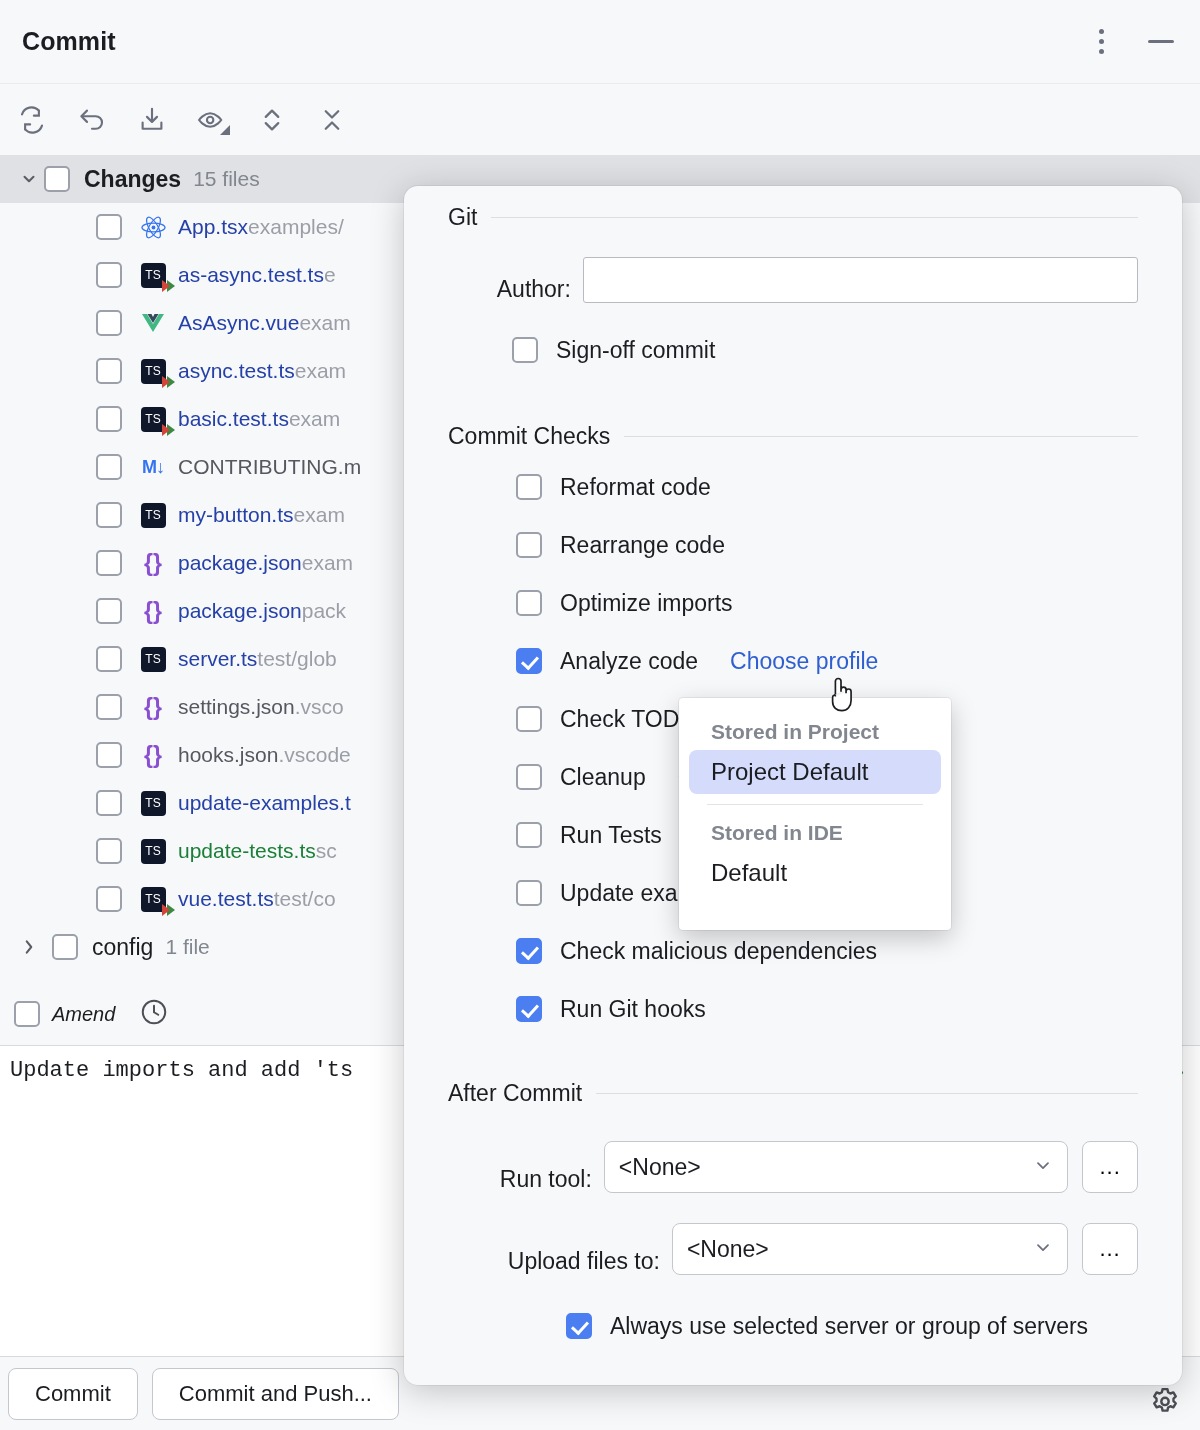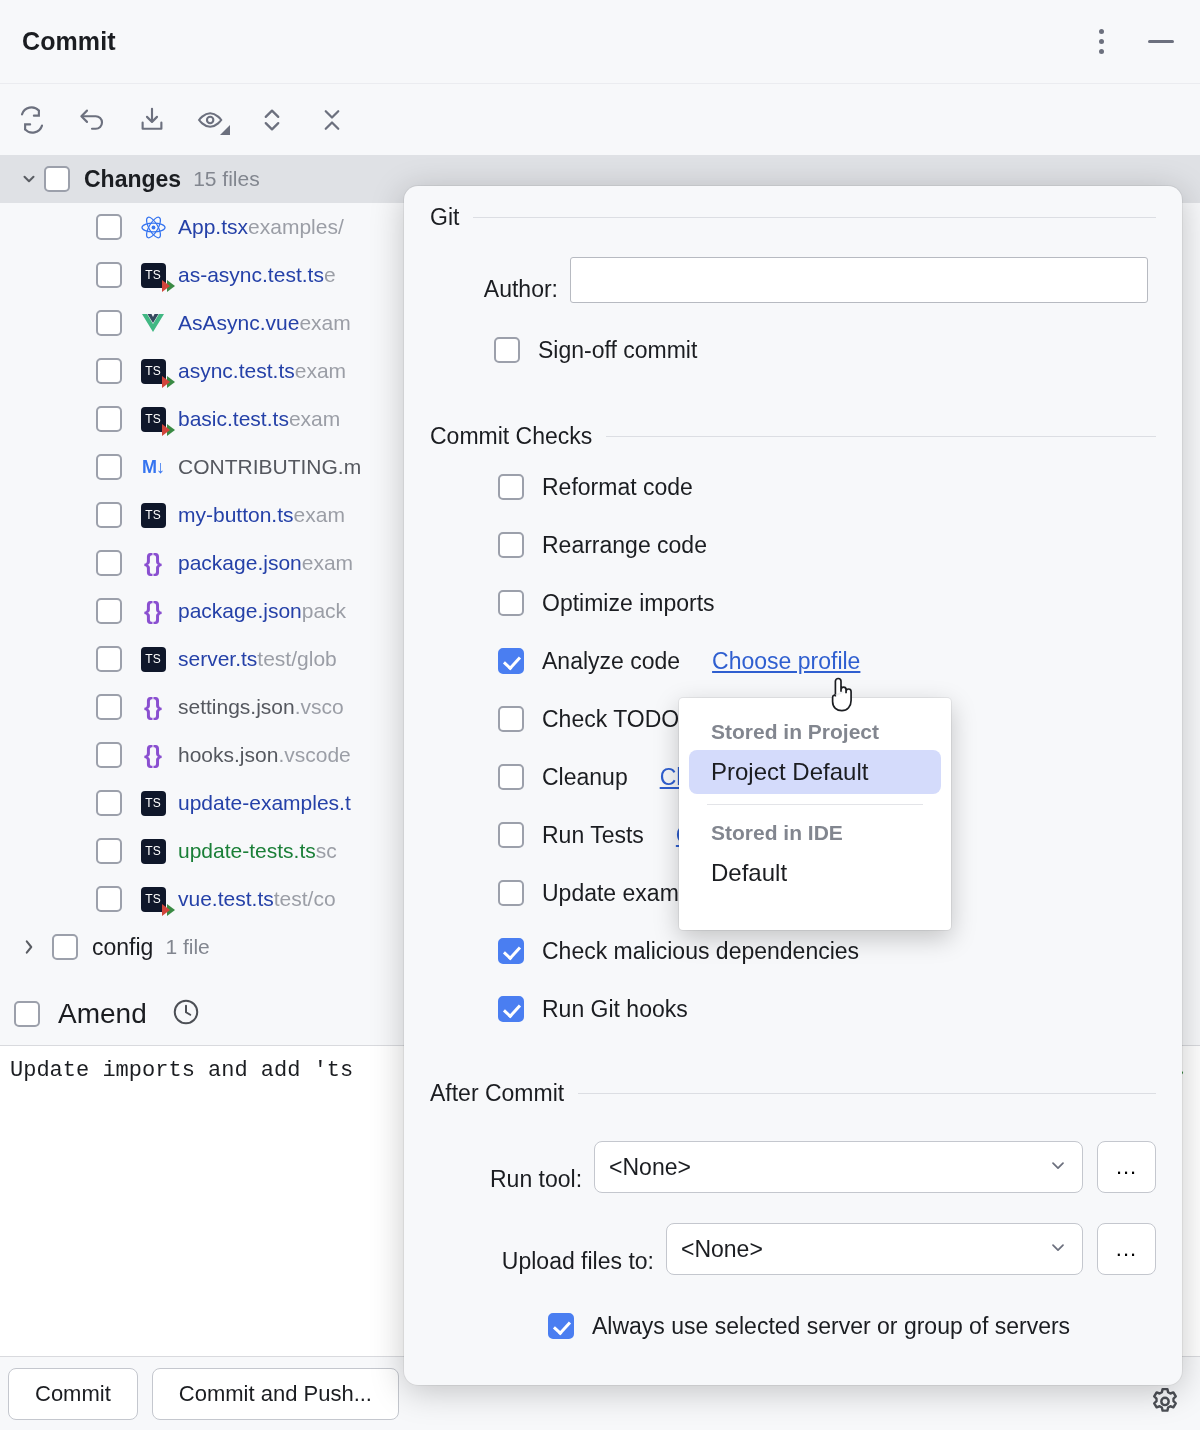--- a/index.html
+++ b/index.html
@@ -85,21 +85,21 @@
     border-left: 8px solid #3a8a43; border-top: 6px solid transparent; border-bottom: 6px solid transparent;
   }
   .badge-json { color: #8a4fd0; font-size: 23px; font-weight: bold; line-height: 1; }
   .badge-md { color: #3574f0; font-size: 18px; font-weight: bold; line-height: 1; letter-spacing: -1px; }
 
   
   .amend-row {
     position: absolute; left: 0; top: 988px; width: 1200px; height: 52px;
     display: flex; align-items: center; padding-left: 14px; background: #f7f8fa;
   }
-  .amend-label { font-size: 28px; margin-left: 18px; }
+  .amend-label { font-size: 20px; margin-left: 12px; font-style: italic; }
   .clock { margin-left: 24px; color: #4c4f55; }
 
   
   .msg-area {
     position: absolute; left: 0; top: 1045px; width: 1200px; height: 312px;
     background: #ffffff; border-top: 1px solid #d9dade; border-bottom: 1px solid #d9dade;
     padding: 12px 10px;
   }
   .msg-text { font-family: "Liberation Mono", monospace; font-size: 22px; color: #1b1d21; white-space: nowrap; }
   .msg-check { position: absolute; right: 14px; top: 20px; color: #3a8a43; }
@@ -114,36 +114,36 @@
     background: #ffffff; font-size: 22px; color: #1b1d21; display: flex; align-items: center;
     font-family: "Liberation Sans", sans-serif;
   }
   .gear-btn { position: absolute; right: 18px; top: 1385px; color: #4c4f55; }
 
   
   .dialog {
     position: absolute; left: 404px; top: 186px; width: 778px; height: 1199px;
     background: #f7f8fa; border-radius: 14px;
     box-shadow: 0 6px 34px rgba(0,0,0,.22), 0 0 0 1px rgba(0,0,0,.05);
-    padding: 0 26px;
+    padding: 0 44px;
   }
   .sec-head {
     display: flex; align-items: center; gap: 14px; font-size: 23px; color: #1b1d21;
     padding-top: 18px;
   }
   .sec-head .rule { flex: 1; height: 1px; background: #dcdee3; }
   .form-row { display: flex; align-items: flex-end; margin-top: 26px; }
   .form-label { font-size: 23px; text-align: right; }
   .text-input {
     height: 46px; border: 1px solid #b7bac1; border-radius: 3px; background: #fff;
     margin-left: 12px;
   }
   .chk-row { display: flex; align-items: center; gap: 18px; height: 58px; padding-left: 68px; }
   .chk-label { font-size: 23px; }
-  .link { color: #2f5fd0; text-decoration: underline; font-size: 23px; white-space: nowrap; }
+  .link { color: #2f5fd0; font-size: 23px; white-space: nowrap; }
   .select {
     height: 52px; border: 1px solid #c4c7ce; border-radius: 8px; background: #fff;
     display: flex; align-items: center; padding: 0 14px; font-size: 23px; margin-left: 12px;
   }
   .select .val { flex: 1; }
   .select .caret { color: #6c707e; }
   .dots-btn {
     width: 60px; height: 52px; border: 1px solid #c4c7ce; border-radius: 8px; background: #fff;
     display: flex; align-items: center; justify-content: center; font-size: 22px; margin-left: 14px;
     letter-spacing: 1px;

